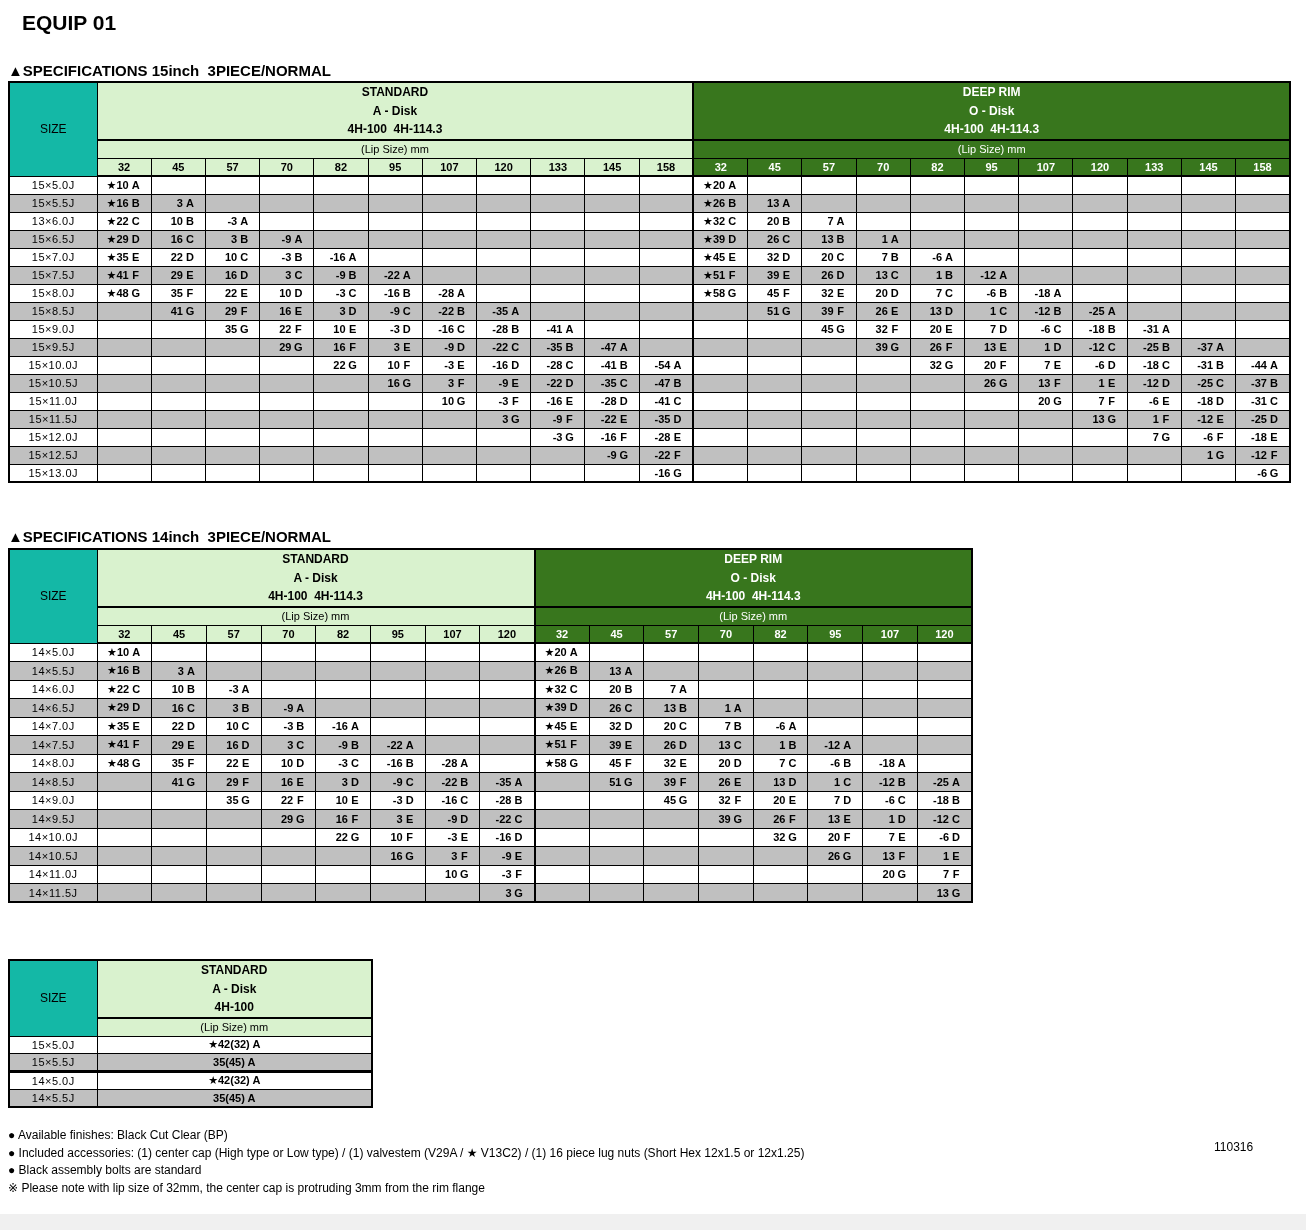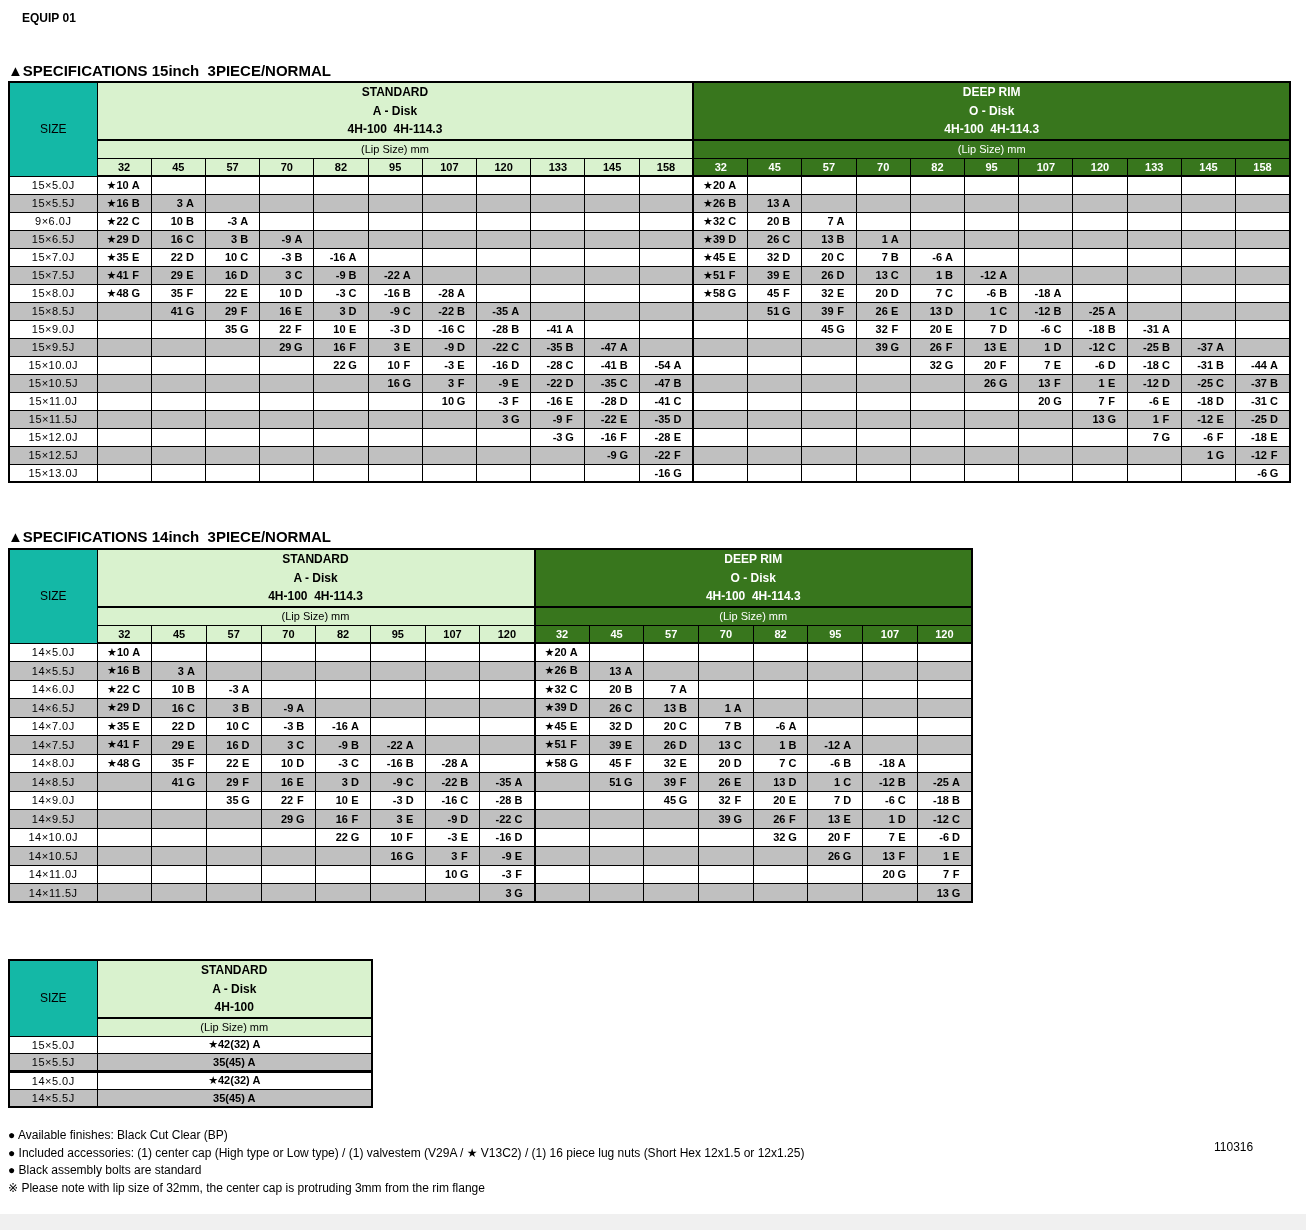--- a/index.html
+++ b/index.html
@@ -3,21 +3,21 @@
 <meta charset="utf-8">
 <style>
   * { margin:0; padding:0; box-sizing:border-box; }
   html,body { background:#fff; }
   .page {
     position:relative; width:1306px; height:1230px; background:#ffffff;
     font-family:"Liberation Sans","DejaVu Sans",sans-serif; color:#000; overflow:hidden;
   }
   .equip-title {
     position:absolute; left:22px; top:11px;
-    font-size:12px; font-weight:bold; white-space:pre;
+    font-size:21px; font-weight:bold; white-space:pre;
   }
   .sec-title {
     position:absolute; left:8px;
     font-size:15px; font-weight:bold; white-space:pre;
   }
   .title-15 { top:62px; }
   .title-14 { top:528px; }
   .title-k  { top:940px; }
 
   table.spec {
@@ -173,21 +173,21 @@
           <td class="val"></td>
           <td class="val"></td>
           <td class="val"></td>
           <td class="val"></td>
           <td class="val"></td>
           <td class="val"></td>
           <td class="val"></td>
           <td class="val"></td>
         </tr>
         <tr class="">
-          <td class="size-lbl">9×6.0J</td>
+          <td class="size-lbl">13×6.0J</td>
           <td class="val"><span class="n">★22</span><span class="l">C</span></td>
           <td class="val"><span class="n">10</span><span class="l">B</span></td>
           <td class="val"><span class="n">-3</span><span class="l">A</span></td>
           <td class="val"></td>
           <td class="val"></td>
           <td class="val"></td>
           <td class="val"></td>
           <td class="val"></td>
           <td class="val"></td>
           <td class="val"></td>

